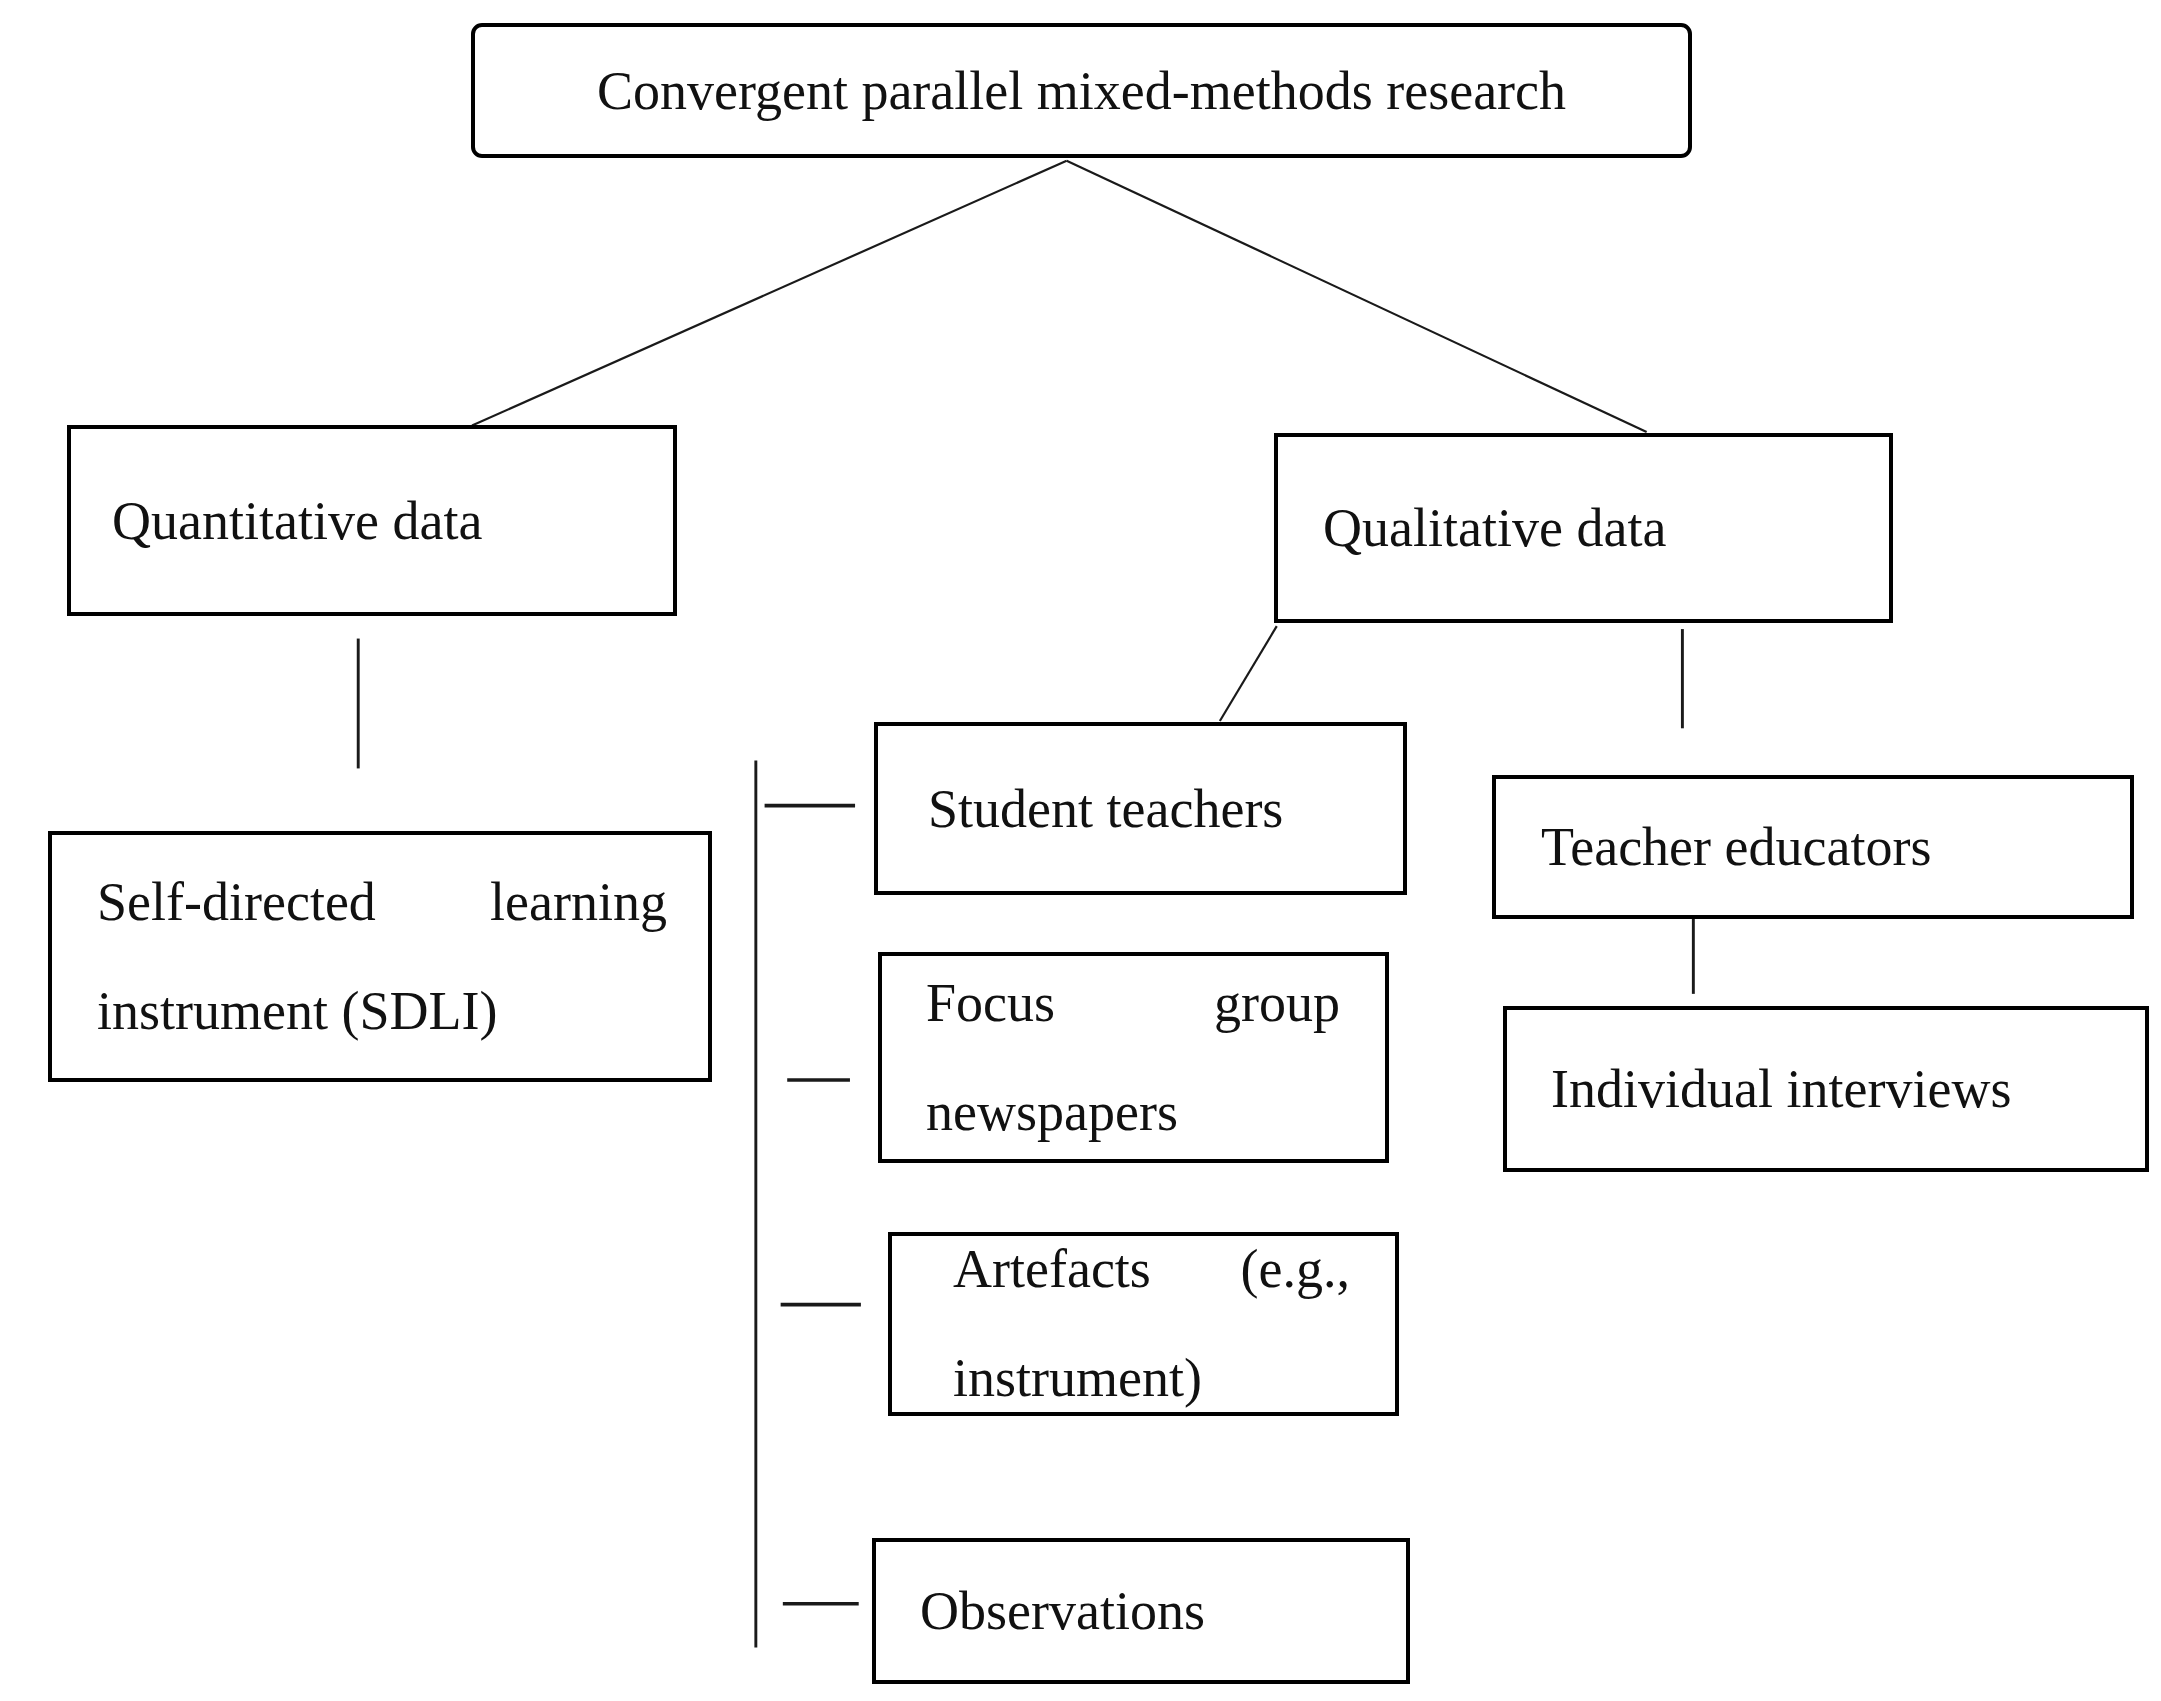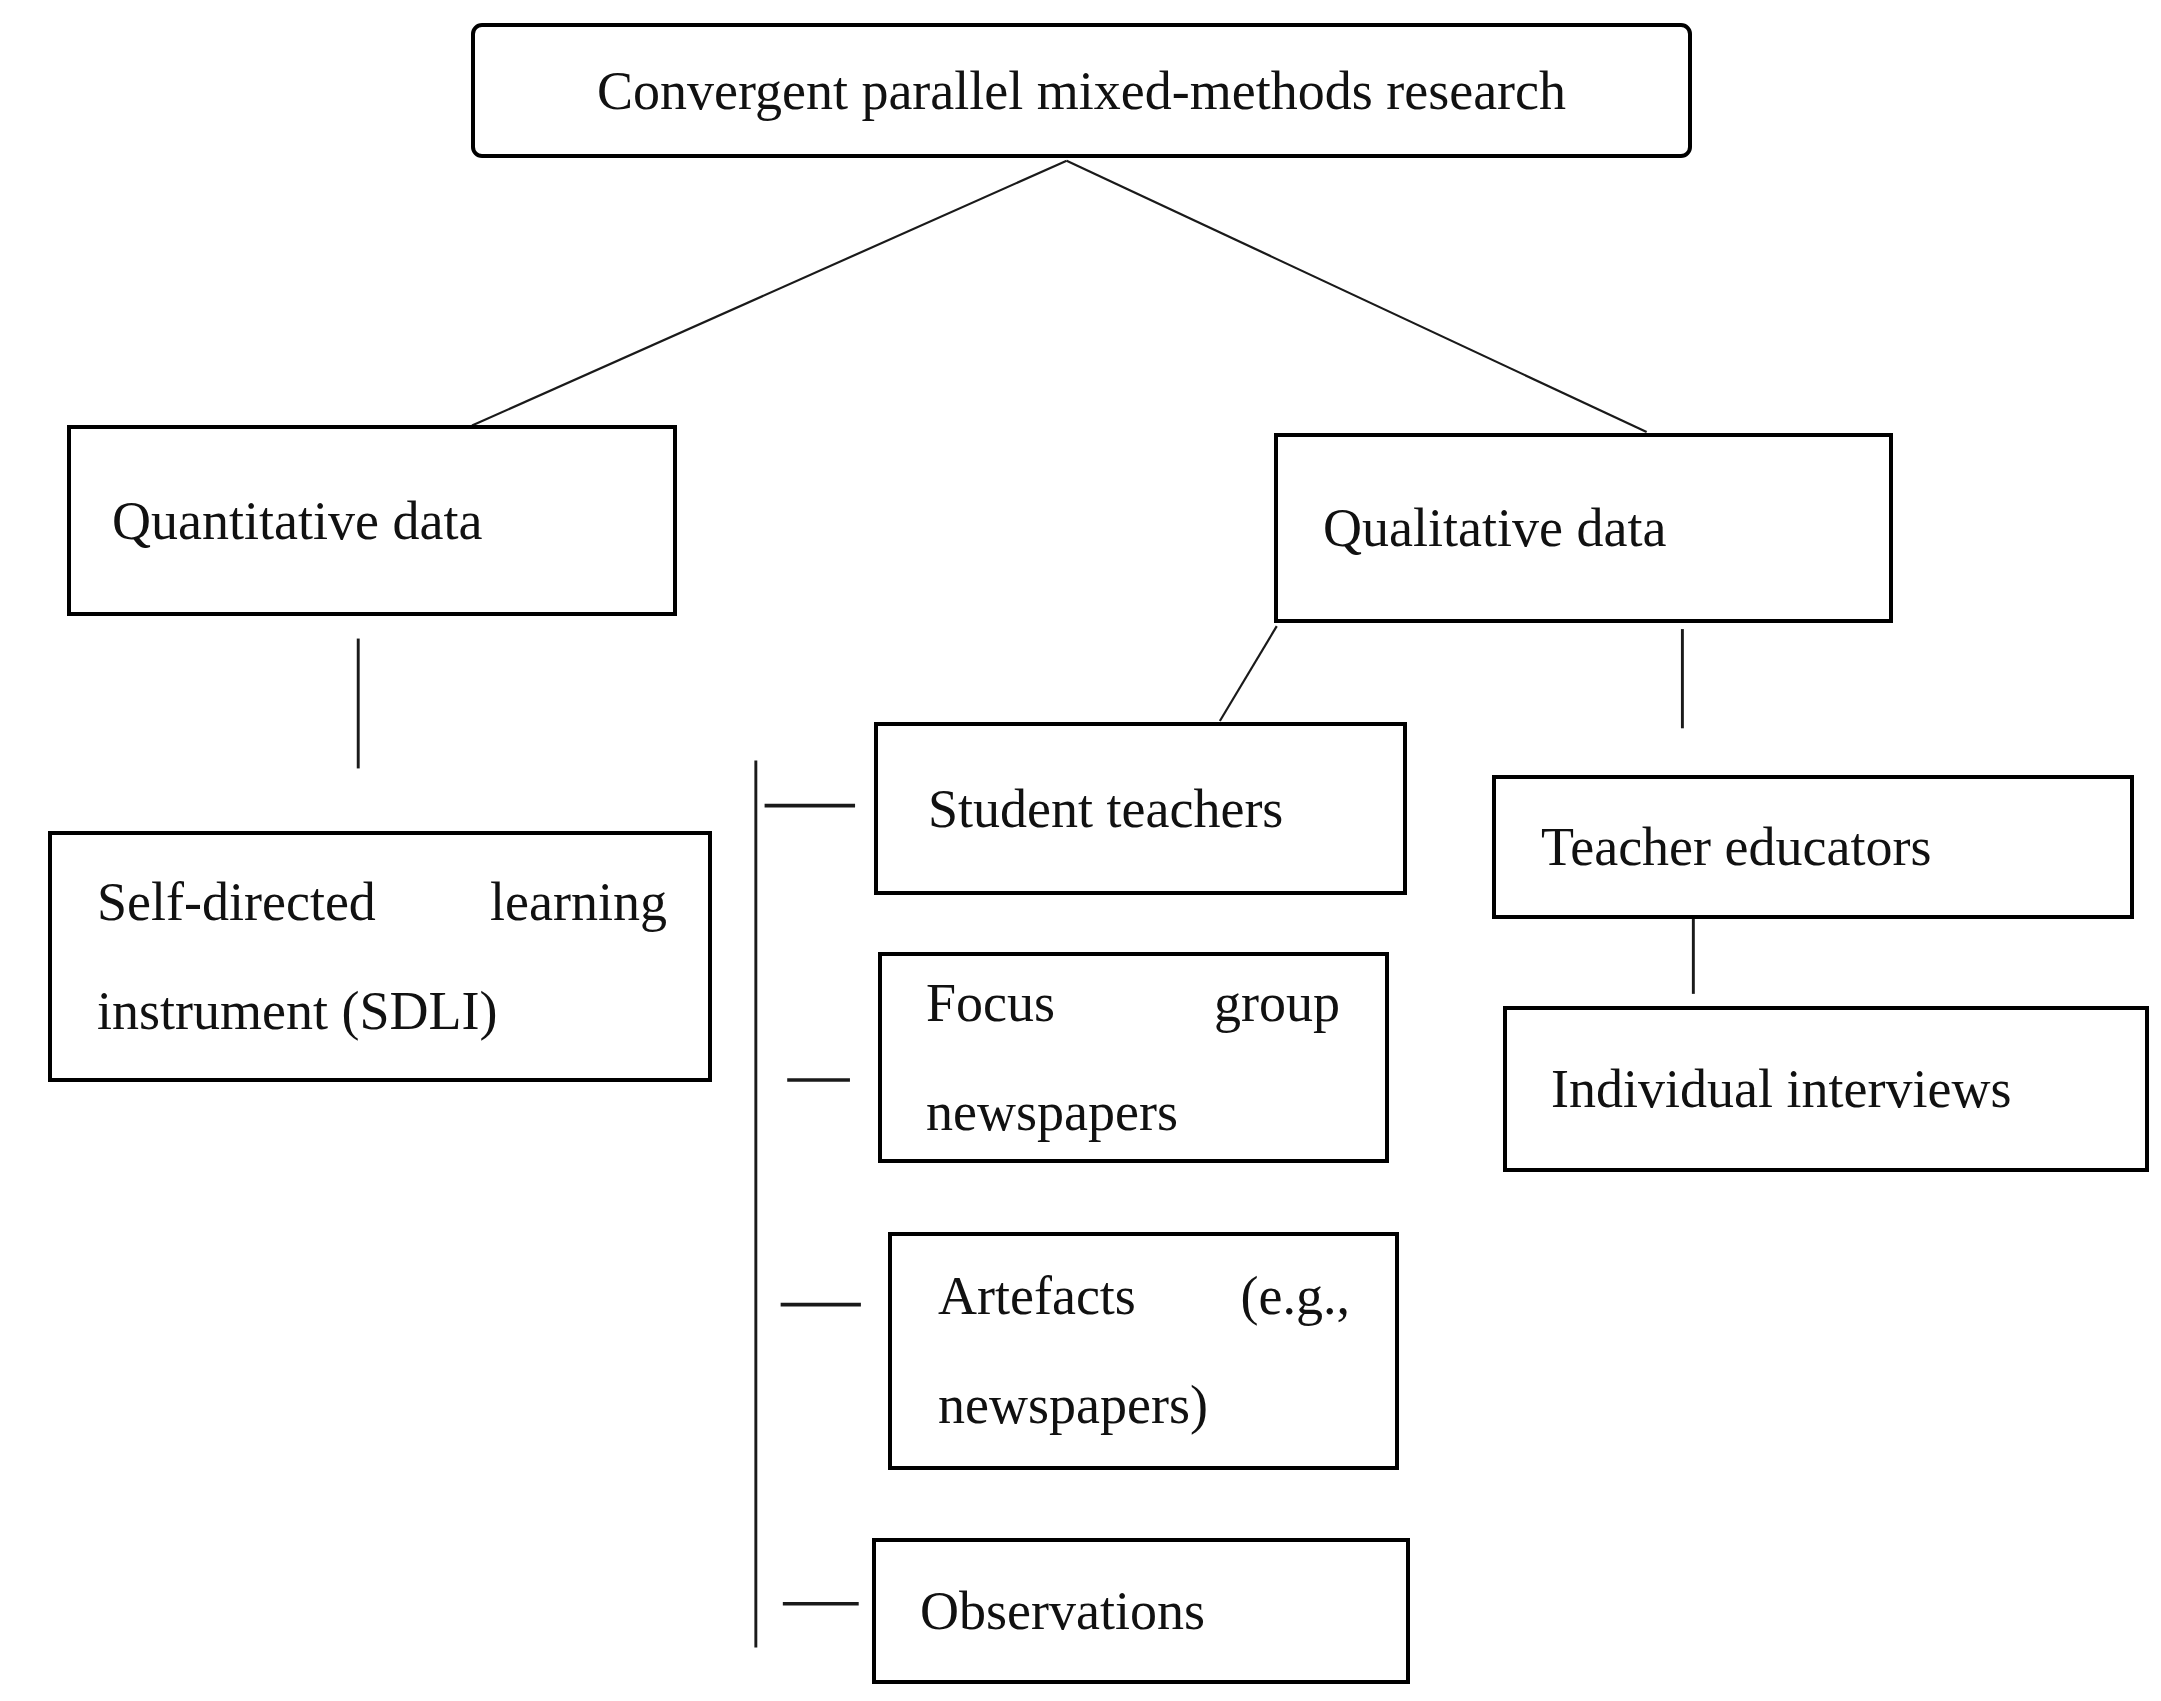--- a/index.html
+++ b/index.html
@@ -50,21 +50,21 @@
   }
   
   #node-root          { left: 471px;  top: 23.4px;   width: 1221px; height: 135px; }
   #node-quantitative  { left: 67px;   top: 425px;  width: 610px;  height: 191px; padding-left: 41px; }
   #node-qualitative   { left: 1274px; top: 433px;  width: 619px;  height: 190px; padding-left: 45px; }
   #node-sdli          { left: 48px;   top: 831px; width: 664px;  height: 251px; padding: 0 41px 0 45px; }
   #node-student       { left: 874px; top: 722px;  width: 533px;  height: 173px; padding-left: 50px; }
   #node-teacher-ed    { left: 1492px; top: 731px; width: 642px;  height: 144px; padding-left: 45px; margin-top: 44px; }
   #node-focus         { left: 878px; top: 952px; width: 511px;  height: 211px; padding: 0 45px 0 44px; }
   #node-individual    { left: 1503px; top: 1006px; width: 646px;  height: 166px; padding-left: 44px; }
-  #node-artefacts     { left: 888px; top: 1232px; width: 511px;  height: 238px; padding: 0 45px 0 46px; }
+  #node-artefacts     { left: 888px; top: 1232px; width: 511px;  height: 184px; padding: 0 45px 0 61px; }
   #node-observations  { left: 872px; top: 1538px; width: 538px;  height: 146px; padding-left: 44px; }
 </style>
 </head>
 <body>
 
 <div class="canvas">
 
   <svg class="wires" viewBox="0 0 2962 2331" xmlns="http://www.w3.org/2000/svg">
 
     <line x1="1462" y1="220" x2="647" y2="583" stroke="#1a1a1a" stroke-width="3"></line>
@@ -122,21 +122,21 @@
 
   <div class="node" id="node-individual">
     <span>Individual interviews</span>
   </div>
 
   <div class="node two-line" id="node-artefacts">
     <span class="jrow">
       <span>Artefacts</span>
       <span>(e.g.,</span>
     </span>
-    <span>newspapers)</span>
+    <span>instrument)</span>
   </div>
 
   <div class="node" id="node-observations">
     <span>Observations</span>
   </div>
 
 </div>
 
 
 </body></html>

